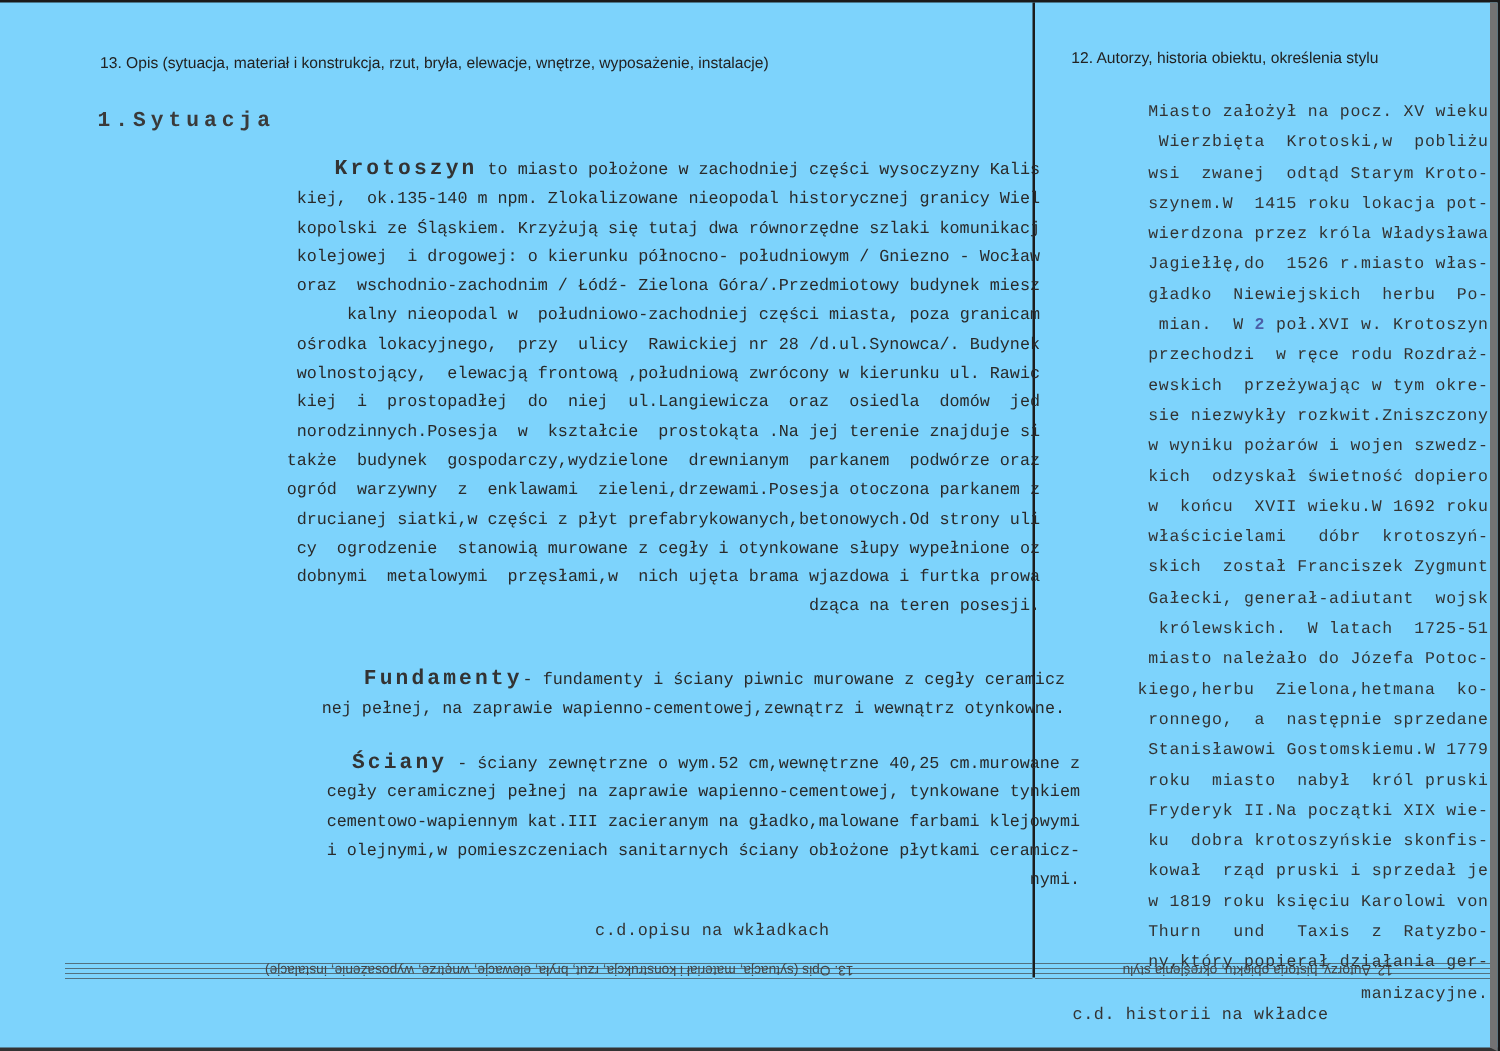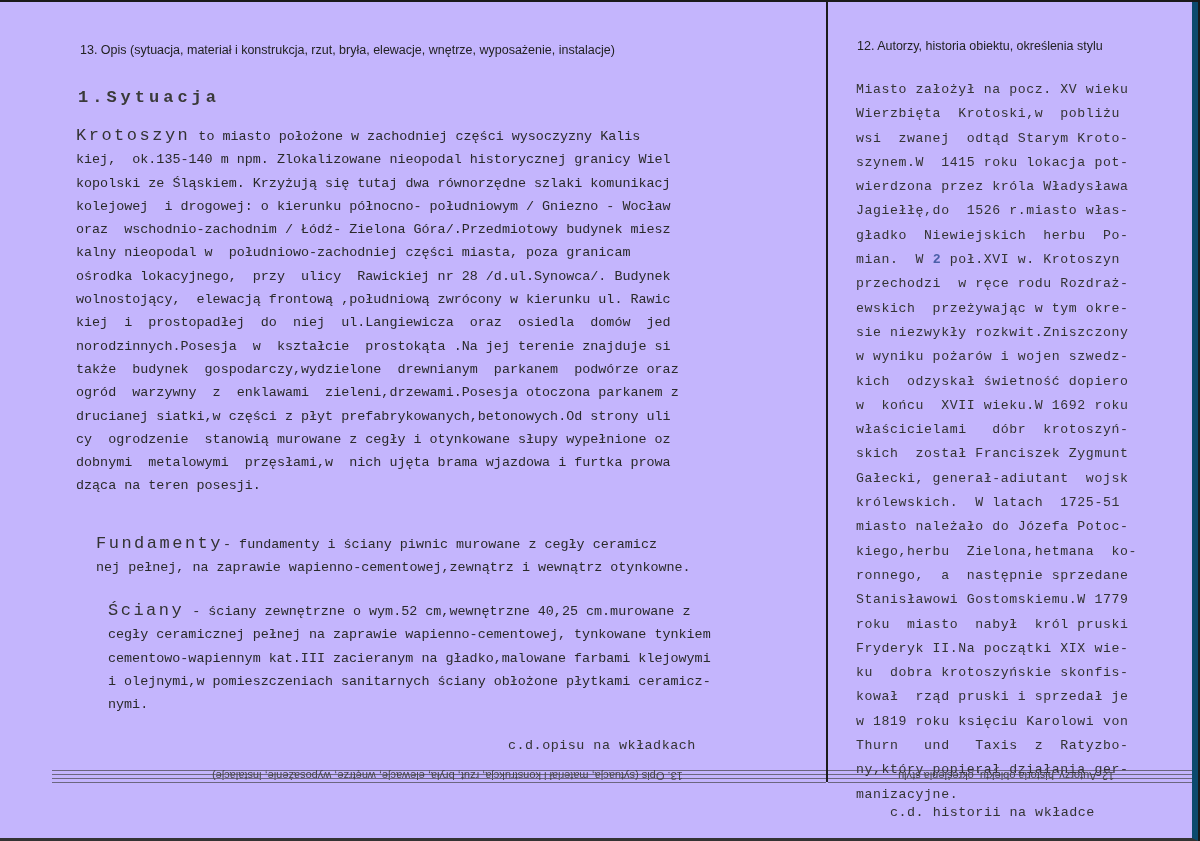--- a/index.html
+++ b/index.html
@@ -3,23 +3,24 @@
   <meta charset="utf-8">
   <style>
     html, body { margin:0; padding:0; }
     body {
       width:1200px; height:841px; overflow:hidden;
       background:#1a1a1a;
       position:relative;
     }
     .page {
       position:absolute; left:0; top:2px; width:1192px; height:836px;
-      background:#c4b5fd;
-      border-right:6px solid #0c4a6e;
+      background:#7dd3fc;
+      border-right:6px solid #737373;
       border-bottom:3px solid #333;
+      text-align:right;
     }
     .divider {
       position:absolute; left:826px; top:0; width:2px; height:780px;
       background:#1c1c1c;
     }
     .form-label {
       position:absolute;
       font-family:"Liberation Sans", sans-serif;
       font-size:12.5px; color:#222; letter-spacing:0;
     }
@@ -28,34 +29,34 @@
       font-family:Liberation Mono, monospace;
       font-weight:bold; font-size:17px; letter-spacing:4px; color:#3a3a3a;
     }
     .para {
       position:absolute; left:76px; width:756px;
       font-family:"Liberation Mono", monospace;
       font-size:13.4px; line-height:23.3px; color:#2a2a2a;
       white-space:pre; overflow:hidden;
     }
     .para .lead {
-      font-family:"Liberation Mono", monospace; font-weight:normal;
+      font-family:"Liberation Mono", monospace; font-weight:bold;
       font-size:17px; letter-spacing:2.5px; color:#333;
     }
     .right-col {
       position:absolute; left:856px; top:76px; width:335px;
       font-family:"Liberation Mono", monospace;
       font-size:13.2px; line-height:24.3px; color:#333;
       white-space:pre; letter-spacing:0.6px;
     }
     .right-col .blue { color:#4b5fa8; font-weight:bold; }
     .note {
       position:absolute;
       font-family:"Liberation Mono", monospace;
-      font-size:13.4px; color:#333; letter-spacing:0.5px;margin-left:32px;
+      font-size:13.4px; color:#333; letter-spacing:0.5px;
     }
     .wavy-band {
       position:absolute; top:766px; height:18px;
       background-image:
         repeating-linear-gradient(0deg, transparent 0, transparent 3px, rgba(60,60,60,0.65) 3px, rgba(60,60,60,0.65) 4px);
       overflow:hidden;
     }
     .wavy-text {
       position:absolute;
       font-family:"Liberation Sans", sans-serif; font-size:11px; color:#444;

